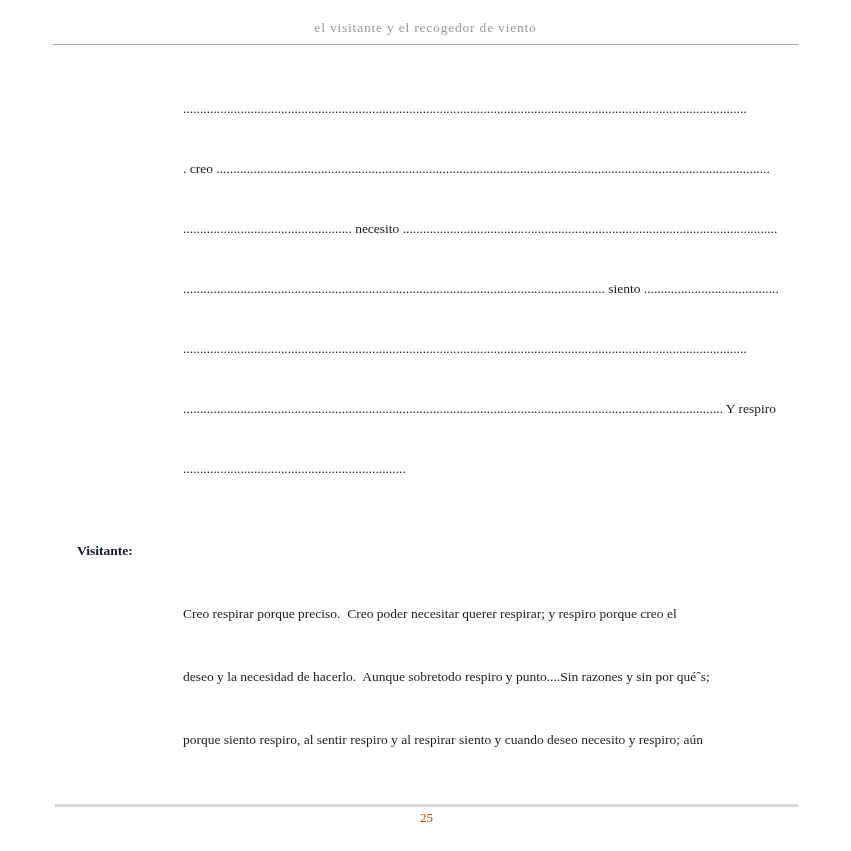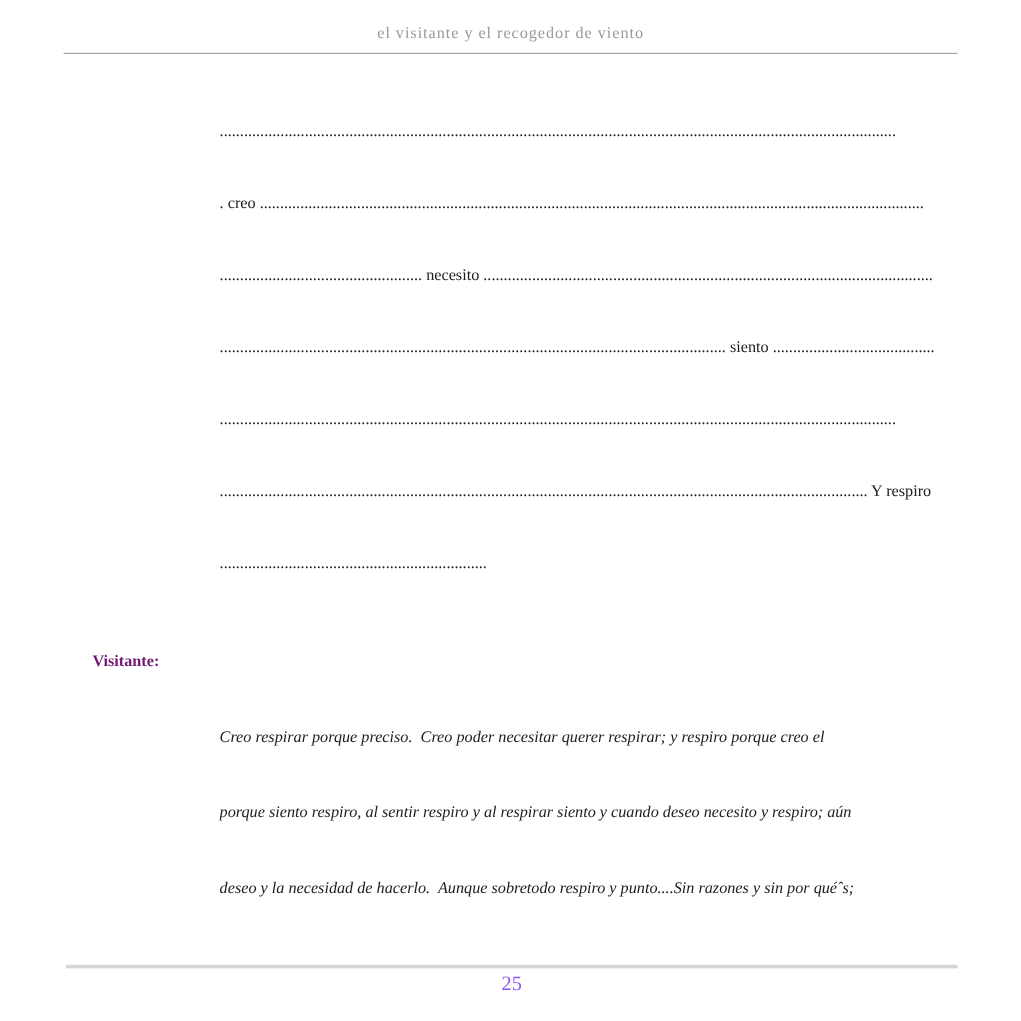--- a/index.html
+++ b/index.html
@@ -40,45 +40,45 @@
   }
   .dotted-line{height:20px;overflow:hidden;}
 
   .dialogue-block{margin-top:16px;}
   .dialogue-block.first{margin-top:21px;}
   .speaker{
     margin-left:22px;
     font-weight:bold;
     font-size:13.5px;
     line-height:21px;
-    color:#701a75;
+    color:#0f172a;
   }
   .speech{
     margin-left:128px;
     width:604px;
     font-size:13.5px;
     line-height:21px;
     white-space:pre;
   }
-  .speech-line{overflow:hidden;font-style:italic;}
+  .speech-line{overflow:hidden;}
 
   
   .footer{
     position:absolute;
     left:55px;
     right:53px;
     top:804px;
     border-top:3px solid #d6d6d6;
     text-align:center;
   }
   .page-number{
     display:inline-block;
     margin-top:3px;
-    font-size:17px;
-    color:#8b5cf6;
+    font-size:13px;
+    color:#c2410c;
   }
 </style>
 </head>
 <body>
 
 <div class="page">
 
   <div class="running-head">el visitante y el recogedor de viento</div>
   <hr class="header-rule">
 
@@ -91,22 +91,22 @@
       <div class="dotted-line">............................................................................................................................. siento ........................................</div>
       <div class="dotted-line">.......................................................................................................................................................................</div>
       <div class="dotted-line">................................................................................................................................................................ Y respiro</div>
       <div class="dotted-line">..................................................................</div>
     </div>
 
     <div class="dialogue-block first">
       <div class="speaker">Visitante:</div>
       <div class="speech">
         <div class="speech-line">Creo respirar porque preciso.  Creo poder necesitar querer respirar; y respiro porque creo el</div>
+        <div class="speech-line">deseo y la necesidad de hacerlo.  Aunque sobretodo respiro y punto....Sin razones y sin por quéˆs;</div>
         <div class="speech-line">porque siento respiro, al sentir respiro y al respirar siento y cuando deseo necesito y respiro; aún</div>
-        <div class="speech-line">deseo y la necesidad de hacerlo.  Aunque sobretodo respiro y punto....Sin razones y sin por quéˆs;</div>
         
       </div>
     </div>
 
   </div>
 
   <div class="footer">
     <span class="page-number">25</span>
   </div>
 

